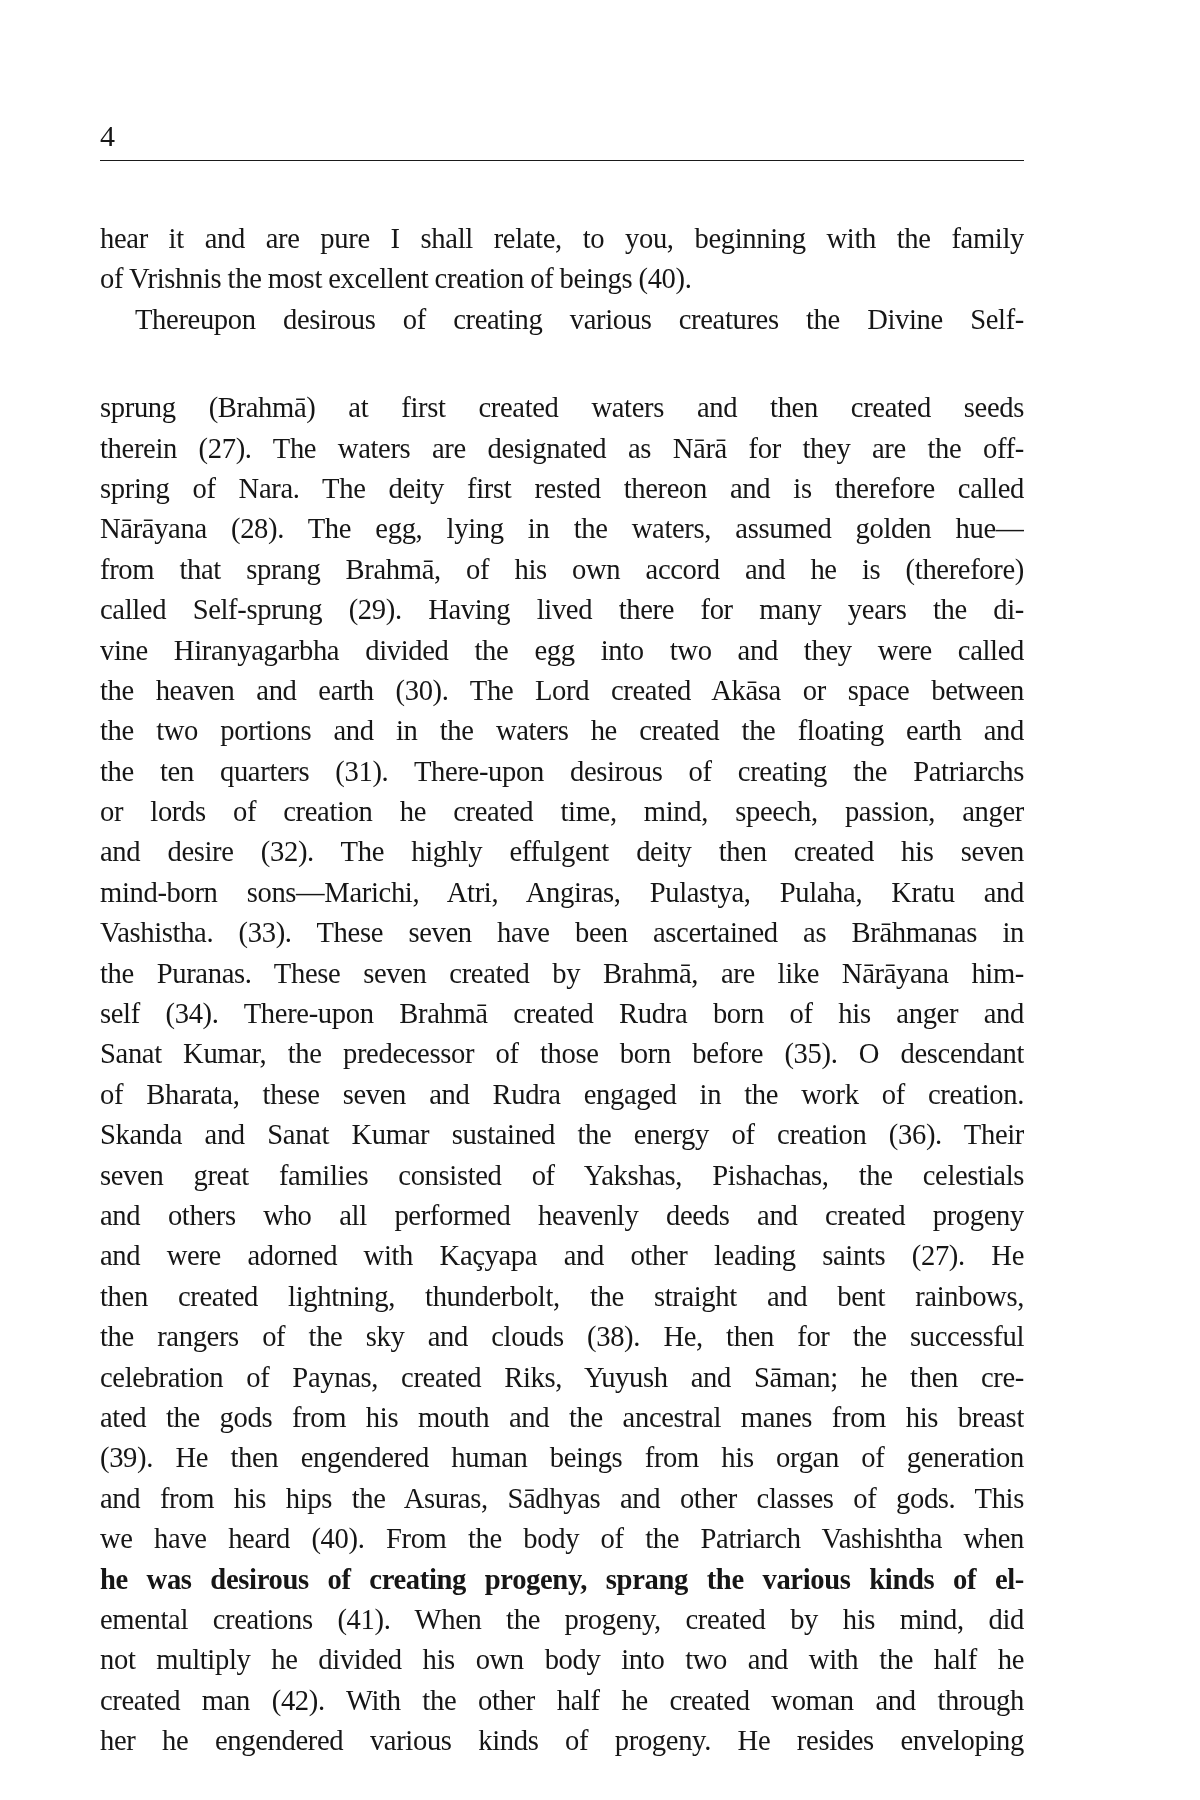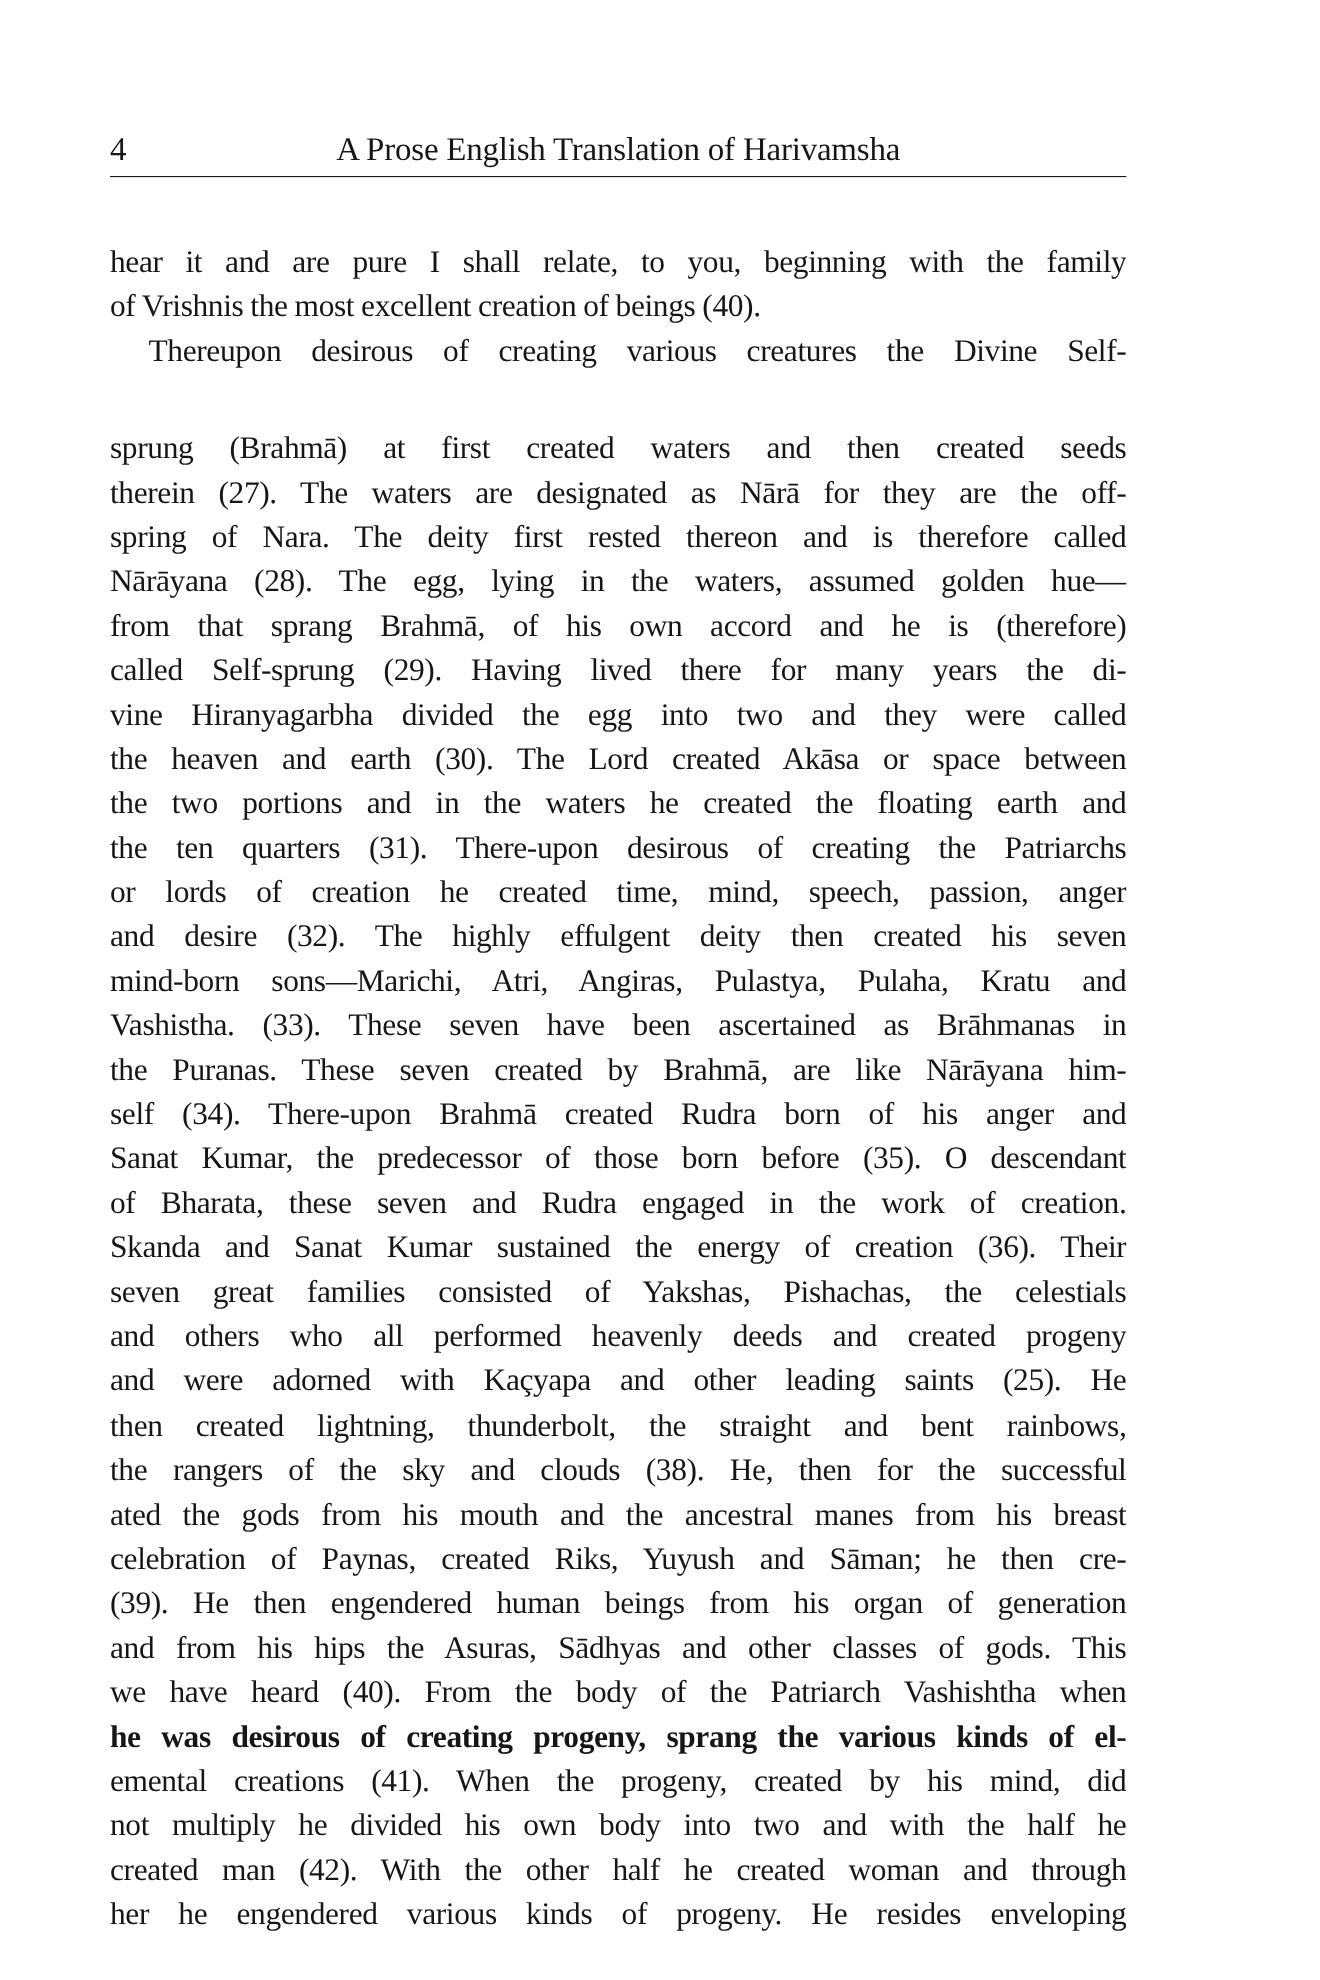--- a/index.html
+++ b/index.html
@@ -18,21 +18,20 @@
           letter-spacing: -0.35px; word-spacing: -0.5px; overflow: visible; }
   .line.last { text-align-last: left; }
   .line.indent { padding-left: 35px; }
 </style>
 </head>
 <body>
 
 <div class="page">
   <div class="header">
     <span class="page-num">4</span>
-    <span class="running-title">A Prose English Translation of Harivamsha</span>
   </div>
   <div class="rule"></div>
 
   <div class="body" id="body">
     <div class="paragraph" id="para-0">
         <span class="line" style="white-space: normal; display: block; height: 40.4px; overflow: hidden;">hear it and are pure I shall relate, to you, beginning with the family</span>
         <span class="line last" style="white-space: normal; display: block; height: 40.4px; overflow: hidden;">of Vrishnis the most excellent creation of beings (40).</span>
       </div>
     <div class="paragraph" id="para-1">
         <span class="line indent" style="white-space: normal; display: block; height: 40.4px; overflow: hidden;">Thereupon desirous of creating various creatures the Divine Self-</span>
@@ -50,25 +49,25 @@
         <span class="line" style="white-space: normal; display: block; height: 40.4px; overflow: hidden;">and desire (32). The highly effulgent deity then created his seven</span>
         <span class="line" style="white-space: normal; display: block; height: 40.4px; overflow: hidden;">mind-born sons—Marichi, Atri, Angiras, Pulastya, Pulaha, Kratu and</span>
         <span class="line" style="white-space: normal; display: block; height: 40.4px; overflow: hidden;">Vashistha. (33). These seven have been ascertained as Brāhmanas in</span>
         <span class="line" style="white-space: normal; display: block; height: 40.4px; overflow: hidden;">the Puranas. These seven created by Brahmā, are like Nārāyana him-</span>
         <span class="line" style="white-space: normal; display: block; height: 40.4px; overflow: hidden;">self (34). There-upon Brahmā created Rudra born of his anger and</span>
         <span class="line" style="white-space: normal; display: block; height: 40.4px; overflow: hidden;">Sanat Kumar, the predecessor of those born before (35). O descendant</span>
         <span class="line" style="white-space: normal; display: block; height: 40.4px; overflow: hidden;">of Bharata, these seven and Rudra engaged in the work of creation.</span>
         <span class="line" style="white-space: normal; display: block; height: 40.4px; overflow: hidden;">Skanda and Sanat Kumar sustained the energy of creation (36). Their</span>
         <span class="line" style="white-space: normal; display: block; height: 40.4px; overflow: hidden;">seven great families consisted of Yakshas, Pishachas, the celestials</span>
         <span class="line" style="white-space: normal; display: block; height: 40.4px; overflow: hidden;">and others who all performed heavenly deeds and created progeny</span>
-        <span class="line" style="white-space: normal; display: block; height: 40.4px; overflow: hidden;">and were adorned with Kaçyapa and other leading saints (25). He</span>
+        <span class="line" style="white-space: normal; display: block; height: 40.4px; overflow: hidden;">and were adorned with Kaçyapa and other leading saints (27). He</span>
         <span class="line" style="white-space: normal; display: block; height: 40.4px; overflow: hidden;">then created lightning, thunderbolt, the straight and bent rainbows,</span>
         <span class="line" style="white-space: normal; display: block; height: 40.4px; overflow: hidden;">the rangers of the sky and clouds (38). He, then for the successful</span>
+        <span class="line" style="white-space: normal; display: block; height: 40.4px; overflow: hidden;">celebration of Paynas, created Riks, Yuyush and Sāman; he then cre-</span>
         <span class="line" style="white-space: normal; display: block; height: 40.4px; overflow: hidden;">ated the gods from his mouth and the ancestral manes from his breast</span>
-        <span class="line" style="white-space: normal; display: block; height: 40.4px; overflow: hidden;">celebration of Paynas, created Riks, Yuyush and Sāman; he then cre-</span>
         <span class="line" style="white-space: normal; display: block; height: 40.4px; overflow: hidden;">(39). He then engendered human beings from his organ of generation</span>
         <span class="line" style="white-space: normal; display: block; height: 40.4px; overflow: hidden; font-family: Liberation Serif, serif;">and from his hips the Asuras, Sādhyas and other classes of gods. This</span>
         <span class="line" style="white-space: normal; display: block; height: 40.4px; overflow: hidden;">we have heard (40). From the body of the Patriarch Vashishtha when</span>
         <span class="line" style="white-space: normal; display: block; height: 40.4px; overflow: hidden; font-weight: bold;">he was desirous of creating progeny, sprang the various kinds of el-</span>
         <span class="line" style="white-space: normal; display: block; height: 40.4px; overflow: hidden;">emental creations (41). When the progeny, created by his mind, did</span>
         <span class="line" style="white-space: normal; display: block; height: 40.4px; overflow: hidden;">not multiply he divided his own body into two and with the half he</span>
         <span class="line" style="white-space: normal; display: block; height: 40.4px; overflow: hidden;">created man (42). With the other half he created woman and through</span>
         <span class="line" style="white-space: normal; display: block; height: 40.4px; overflow: hidden;">her he engendered various kinds of progeny. He resides enveloping</span>
       </div>
   </div>

